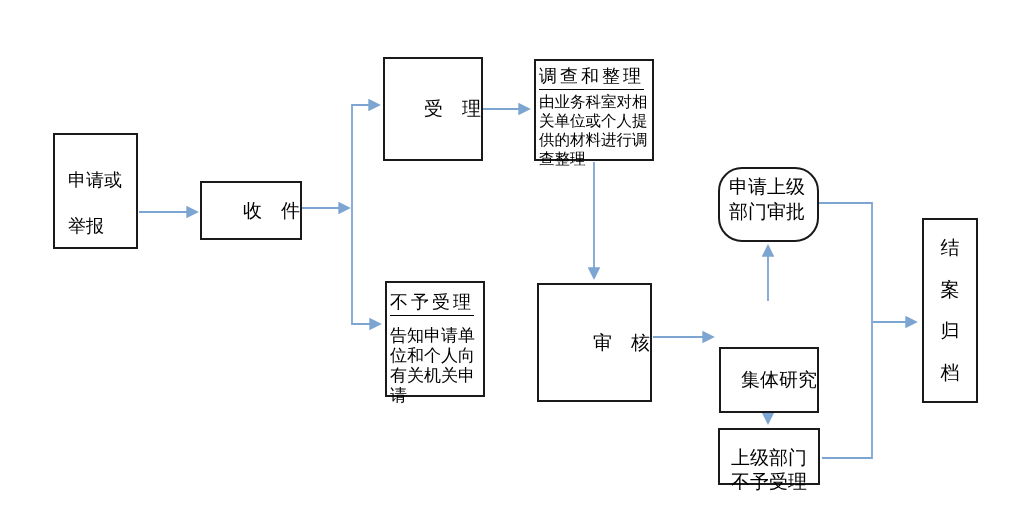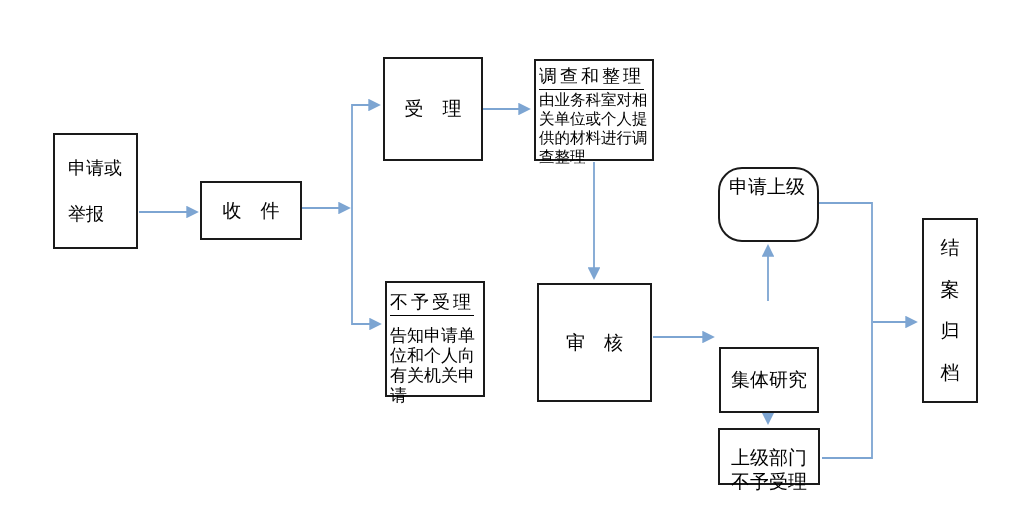--- a/index.html
+++ b/index.html
@@ -27,21 +27,21 @@
   .node {
     position: absolute;
     box-sizing: border-box;
     background: #ffffff;
     border: 2px solid #1a1a1a;
     color: #000000;
   }
   .node-center {
     display: flex;
     align-items: center;
-    justify-content: center;
+    justify-content: flex-end;
   }
   .big-label {
     font-size: 19px;
     white-space: pre;
   }
   .two-line {
     padding: 5px 0 0 9px;
     font-size: 19px;
     line-height: 25px;
   }
@@ -71,20 +71,21 @@
     font-size: 19px;
     height: 100%;
   }
   .stacked-lines {
     display: flex;
     flex-direction: column;
     justify-content: space-evenly;
     height: 100%;
     padding-left: 13px;
     font-size: 18px;
+    margin-top: 12px;
   }
 </style>
 </head>
 <body>
 
 <div class="canvas">
 
   <svg class="connector-layer" width="1036" height="521" viewBox="0 0 1036 521" xmlns="http://www.w3.org/2000/svg">
     <defs>
       <marker id="ah" viewBox="0 0 10 10" refX="8.5" refY="5" markerWidth="7" markerHeight="7" orient="auto-start-reverse">
@@ -112,21 +113,21 @@
   </div>
 
   <div class="node node-center" style="left:200px; top:181px; width:102px; height:59px;">
     <span class="big-label">收　件</span>
   </div>
 
   <div class="node node-center" style="left:383px; top:57px; width:100px; height:104px;">
     <span class="big-label">受　理</span>
   </div>
 
-  <div class="node titled-box" style="left:534px; top:59px; width:120px; height:102px;font-family:Liberation Mono, monospace;">
+  <div class="node titled-box" style="left:534px; top:59px; width:120px; height:102px;">
     <span class="box-title">调查和整理</span>
     <div class="body-small">
       <div>由业务科室对相</div>
       <div>关单位或个人提</div>
       <div>供的材料进行调</div>
       <div>查整理</div>
     </div>
   </div>
 
   <div class="node titled-box" style="left:385px; top:281px; width:100px; height:116px; padding-top:7px;">
@@ -143,20 +144,21 @@
     <span class="big-label">审　核</span>
   </div>
 
   <div class="node node-center" style="left:719px; top:303px; width:100px; height:66px;margin-top:44px;">
     <span class="big-label">集体研究</span>
   </div>
 
   <div class="node" style="left:718px; top:167px; width:101px; height:75px;border-radius:24px;">
     <div class="two-line">
       <div>申请上级</div>
+      <div>部门审批</div>
     </div>
   </div>
 
   <div class="node" style="left:718px; top:428px; width:102px; height:57px;">
     <div class="two-line-centered">
       <div>上级部门</div>
       <div>不予受理</div>
     </div>
   </div>
 

